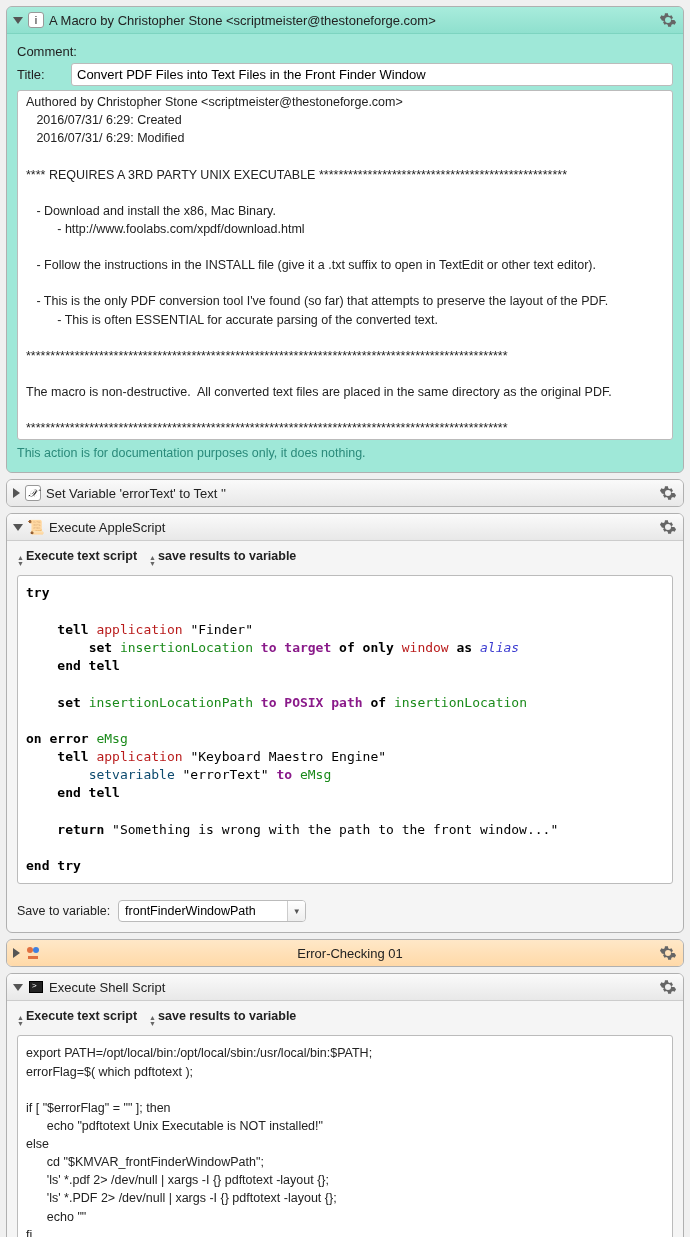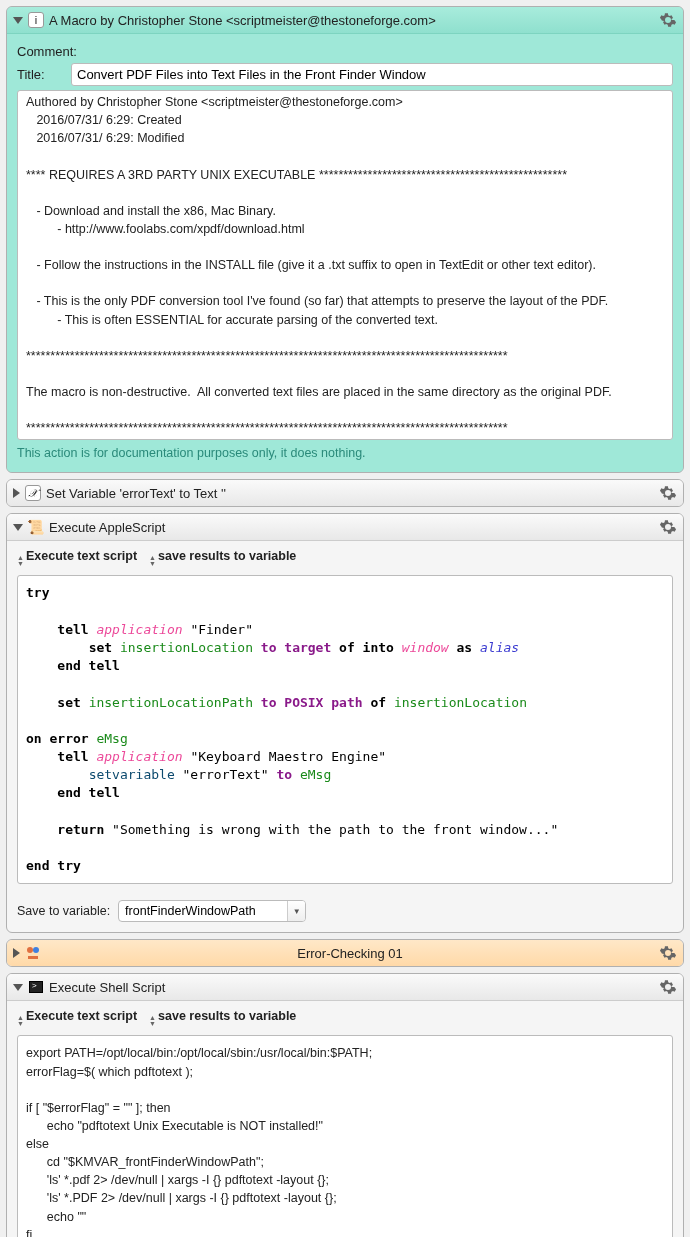--- a/index.html
+++ b/index.html
@@ -113,21 +113,21 @@
     font-family: "Helvetica Neue", Arial, sans-serif;
     font-size: 12.5px;
     line-height: 1.45;
     white-space: pre;
     overflow-x: auto;
   }
   .kw { font-weight: bold; color: #000; }
   .var { color: #1a8a1a; }
   .cmd { color: #0c4a6e; font-weight: normal; }
   .to { color: #8a1a8a; font-weight: bold; }
-  .app { color: #ec4899; font-style: italic; }
+  .app { color: #b91c1c; }
   .str { color: #000; }
   .alias { color: #3a3ad0; font-style: italic; }
   .save-row {
     display:flex; align-items:center; gap:8px;
     margin-top:16px; font-size:12.5px;
   }
   .select-wrap {
     position: relative;
     display: inline-flex; align-items:center;
   }
@@ -229,21 +229,21 @@
     </span>
   </div>
   <div class="action-body">
     <div class="options-row">
       <span><span class="stepper">▲<br>▼</span><span>Execute text script</span></span>
       <span><span class="stepper">▲<br>▼</span><span>save results to variable</span></span>
     </div>
     <div class="code-box"><span class="kw">try</span>
 
     <span class="kw">tell</span> <span class="app">application</span> <span class="str">"Finder"</span>
-        <span class="kw">set</span> <span class="var">insertionLocation</span> <span class="to">to</span> <span class="to">target</span> <span class="kw">of into</span> <span class="app">window</span> <span class="kw">as</span> <span class="alias">alias</span>
+        <span class="kw">set</span> <span class="var">insertionLocation</span> <span class="to">to</span> <span class="to">target</span> <span class="kw">of only</span> <span class="app">window</span> <span class="kw">as</span> <span class="alias">alias</span>
     <span class="kw">end tell</span>
 
     <span class="kw">set</span> <span class="var">insertionLocationPath</span> <span class="to">to</span> <span class="to">POSIX path</span> <span class="kw">of</span> <span class="var">insertionLocation</span>
 
 <span class="kw">on error</span> <span class="var">eMsg</span>
     <span class="kw">tell</span> <span class="app">application</span> <span class="str">"Keyboard Maestro Engine"</span>
         <span class="cmd">setvariable</span> <span class="str">"errorText"</span> <span class="to">to</span> <span class="var">eMsg</span>
     <span class="kw">end tell</span>
 
     <span class="kw">return</span> <span class="str">"Something is wrong with the path to the front window..."</span>

